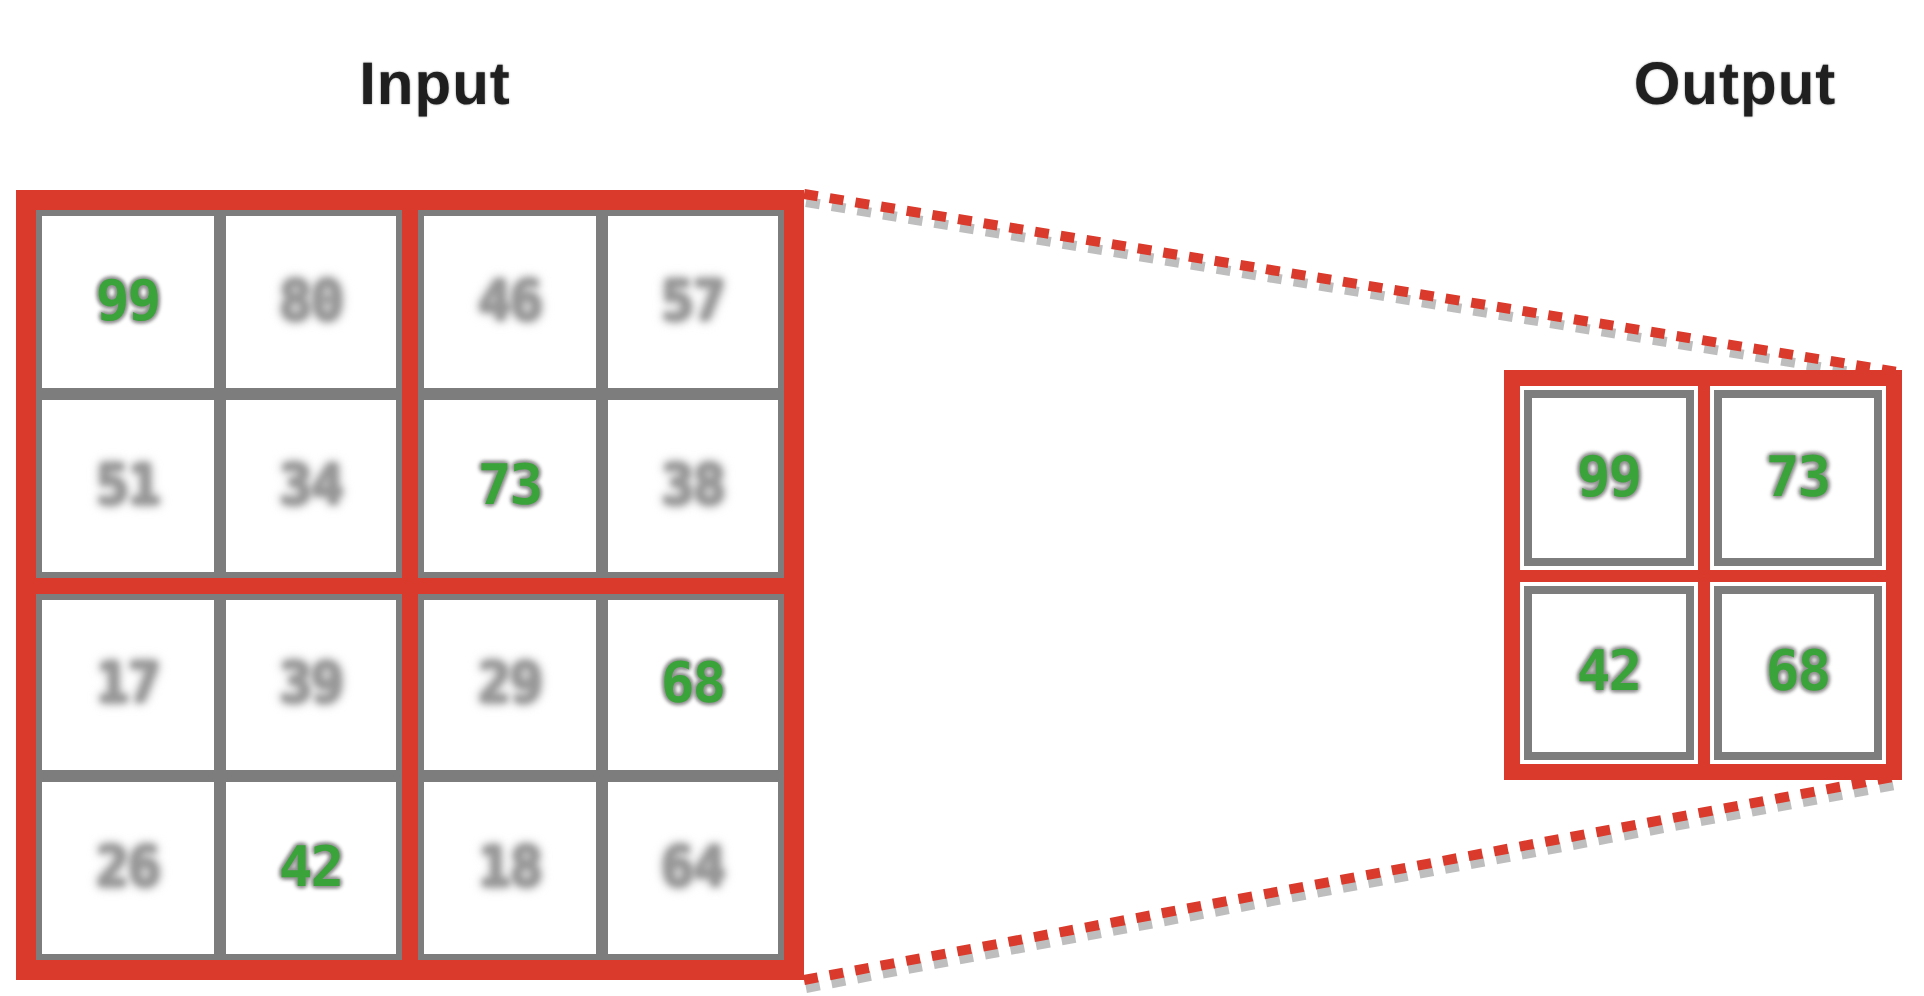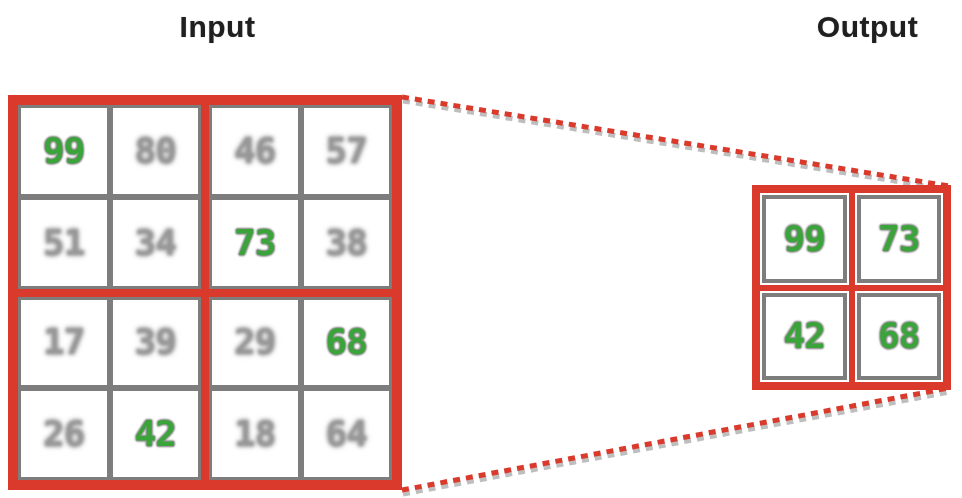--- a/index.html
+++ b/index.html
@@ -14,21 +14,21 @@
     font-family:"Liberation Sans","DejaVu Sans",sans-serif;
     background:#ffffff;
   }
   .canvas{
     position:relative;
     width:962px;height:498px;
     background:#ffffff;
     overflow:hidden;
   }
   .title{
-    position:absolute;top:10px;
+    position:absolute;top:26px;
     font-size:30px;font-weight:700;color:var(--title);
     text-align:center;letter-spacing:0.5px;
     text-shadow:0 0 1px rgba(40,40,40,.55);
     padding-left:25px;
   }
   .title.input{left:0;width:410px;}
   .title.output{left:700px;width:310px;}
 
   
   .input-grid{
@@ -60,21 +60,21 @@
   }
   .ocell-inner{
     width:100%;height:100%;
     border:4px solid var(--gray-line);
     display:flex;align-items:center;justify-content:center;
   }
 
   
   .num{
     font-family:"DejaVu Sans Mono","Liberation Mono",monospace;
-    font-weight:700;font-size:36px;line-height:1;
+    font-weight:700;font-size:28px;line-height:1;
     letter-spacing:-1px;
   }
   .num.fuzzy{
     color:var(--value-gray);
     filter:blur(1.7px);
     text-shadow:0 0 3px var(--value-gray),0 0 5px #a5a5a5;
   }
   .num.max{
     color:var(--green);
     text-shadow:1px 0 2px #909090,-1px 0 2px #909090,

